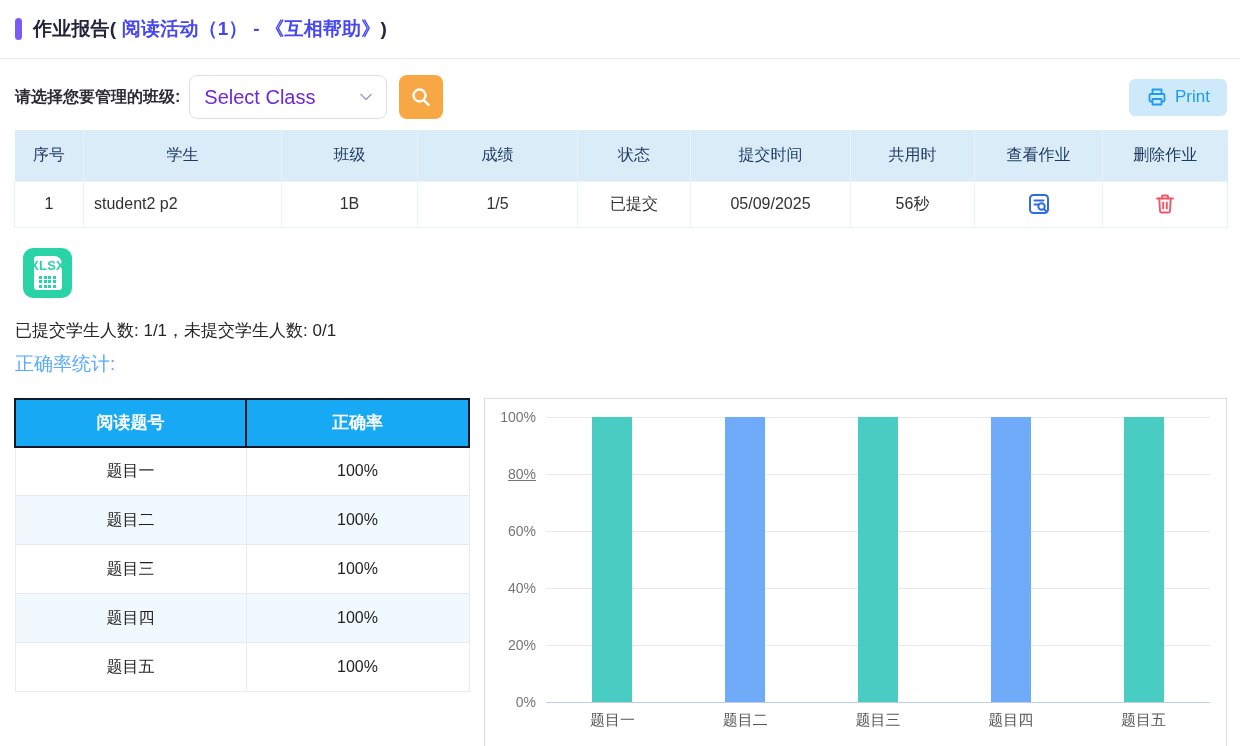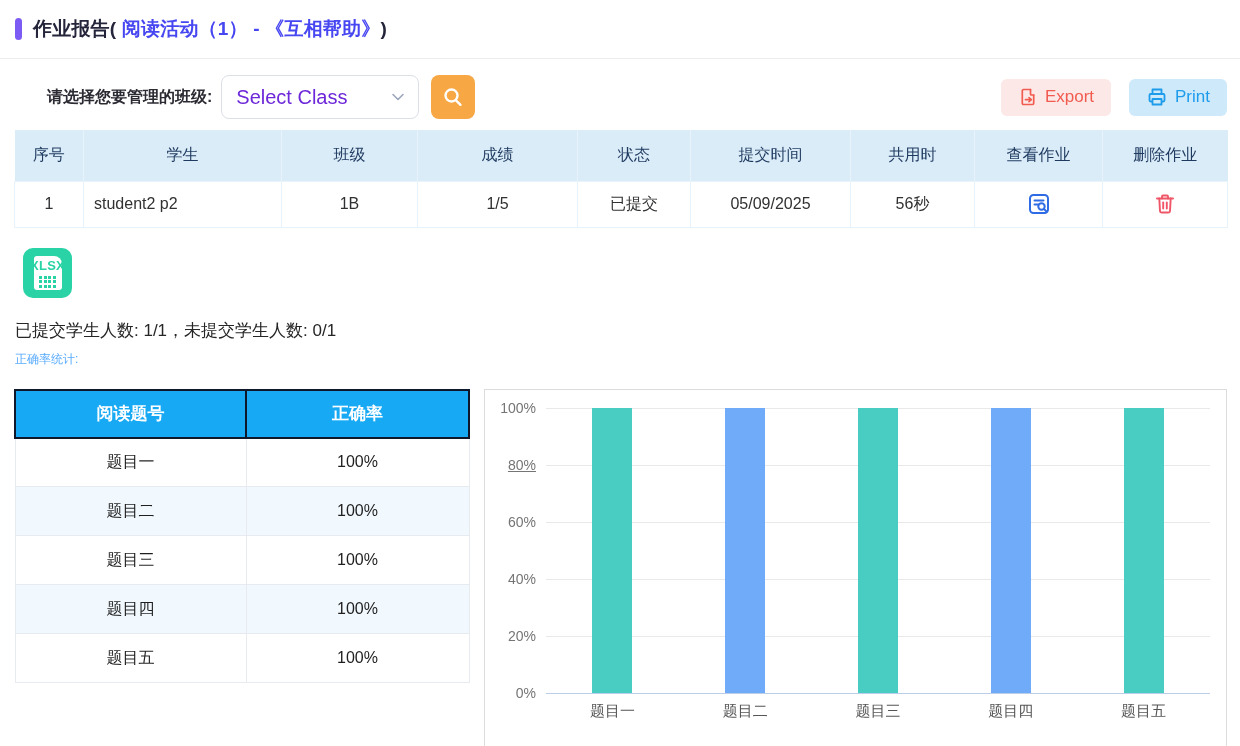--- a/index.html
+++ b/index.html
@@ -7,21 +7,21 @@
     font-family:"Liberation Sans","DejaVu Sans",sans-serif; color:#303133; }
 
   
   .page-header { height:59px; display:flex; align-items:center; padding-left:15px;
     border-bottom:1px solid #ececec; }
   .accent-bar { width:7px; height:22px; border-radius:4px; background:#7c5bf5; margin-right:11px; }
   .page-title { font-size:19px; font-weight:700; color:#24243a; letter-spacing:.2px; }
   .page-title .t-link { color:#4747f2; font-weight:700; cursor:pointer; }
 
   
-  .toolbar { display:flex; align-items:center; margin-top:16px; padding:0 13px 0 15px; height:44px;margin-left:32px; }
+  .toolbar { display:flex; align-items:center; margin-top:16px; padding:0 13px 0 15px; height:44px; }
   .class-label { font-size:16px; font-weight:700; color:#2b2b33; margin-right:9px; }
   .select { width:198px; height:44px; border:1px solid #dcdfe6; border-radius:8px;
     display:flex; align-items:center; padding:0 12px 0 14px; cursor:pointer; background:#fff; }
   .select .ph { flex:1; font-size:20px; color:#6d28d9; }
   .select .chev { display:flex; color:#9da6bc; }
   .search-btn { width:44px; height:44px; margin-left:12px; border:none; border-radius:8px;
     background:#f7a844; display:flex; align-items:center; justify-content:center; cursor:pointer; }
   .spacer { flex:1; }
   .pill-btn { height:37px; border:none; border-radius:6px; display:flex; align-items:center;
     gap:7px; padding:0 17px; font-size:17px; cursor:pointer;
@@ -48,21 +48,21 @@
   .xlsx-icon { position:absolute; left:9px; top:0; width:49px; height:50px; border-radius:10px;
     background:#29d3a6; display:flex; align-items:center; justify-content:center; z-index:2; }
   .xlsx-inner { width:28px; height:34px; background:#fff; border-radius:3px 8px 3px 3px;
     display:flex; flex-direction:column; align-items:center; justify-content:center; gap:3px; }
   .xlsx-txt { font-size:13px; font-weight:700; color:#29d3a6; letter-spacing:.3px; }
   .xlsx-dots { display:grid; grid-template-columns:repeat(4,3px); grid-auto-rows:3px; gap:1.5px; }
   .xlsx-dots i { background:#29d3a6; display:block; }
 
   
   .summary { margin:17px 0 0 15px; font-size:17px; color:#262626; }
-  .acc-title { margin:9px 0 0 15px; font-size:12px; color:#57aafe; }
+  .acc-title { margin:9px 0 0 15px; font-size:19px; color:#57aafe; }
 
   
   .bottom { display:flex; align-items:flex-start; margin-top:21px; padding:0 13px 0 14px; gap:14px; }
 
   .acc-table { width:454px; border-collapse:collapse; table-layout:fixed; }
   .acc-table th { background:#17a9f3; color:#fff; font-size:17px; font-weight:700; height:48px;
     border:2px solid #0f172a; }
   .acc-table td { height:49px; text-align:center; font-size:16px; color:#1f1f1f;
     border:1px solid #e7ebef; background:#fff; }
   .acc-table tr.alt td { background:#f2f9fe; }
@@ -105,31 +105,20 @@
   </div>
   <button class="search-btn">
     <span style="display:flex;">
       <svg width="24" height="24" viewBox="0 0 24 24">
           <circle cx="10.5" cy="10.5" r="6" fill="none" stroke="#fff" stroke-width="2.4"></circle>
           <line x1="15" y1="15.4" x2="19.5" y2="19.8" stroke="#fff" stroke-width="2.4" stroke-linecap="round"></line>
         </svg>
     </span>
   </button>
   <div class="spacer"></div>
-  <button class="pill-btn export-btn">
-    <span style="display:flex;">
-      <svg width="20" height="20" viewBox="0 0 20 20" fill="none" stroke="#f15b50" stroke-width="1.7" stroke-linecap="round" stroke-linejoin="round">
-        <path d="M12.5 2.5 H5.5 A1.2 1.2 0 0 0 4.3 3.7 V16.3 A1.2 1.2 0 0 0 5.5 17.5 H14.5 A1.2 1.2 0 0 0 15.7 16.3 V8"></path>
-        <path d="M12.5 2.5 V7 a1 1 0 0 0 1 1 H15.7"></path>
-        <path d="M7.5 12.7 H13"></path>
-          <path d="M11 10.7 L13.2 12.7 L11 14.7"></path>
-      </svg>
-    </span>
-    <span>Export</span>
-  </button>
   <button class="pill-btn print-btn">
     <span style="display:flex;">
       <svg width="22" height="22" viewBox="0 0 22 22" fill="none" stroke="#1d9cec" stroke-width="1.8" stroke-linejoin="round">
         <path d="M6.5 8 V3.5 H15.5 V8"></path>
         <rect x="3.5" y="8" width="15" height="7.5" rx="1.2"></rect>
         <path d="M6.5 13 H15.5 V18.5 H6.5 Z" fill="#cee9f9"></path>
       </svg>
     </span>
     <span>Print</span>
   </button>

